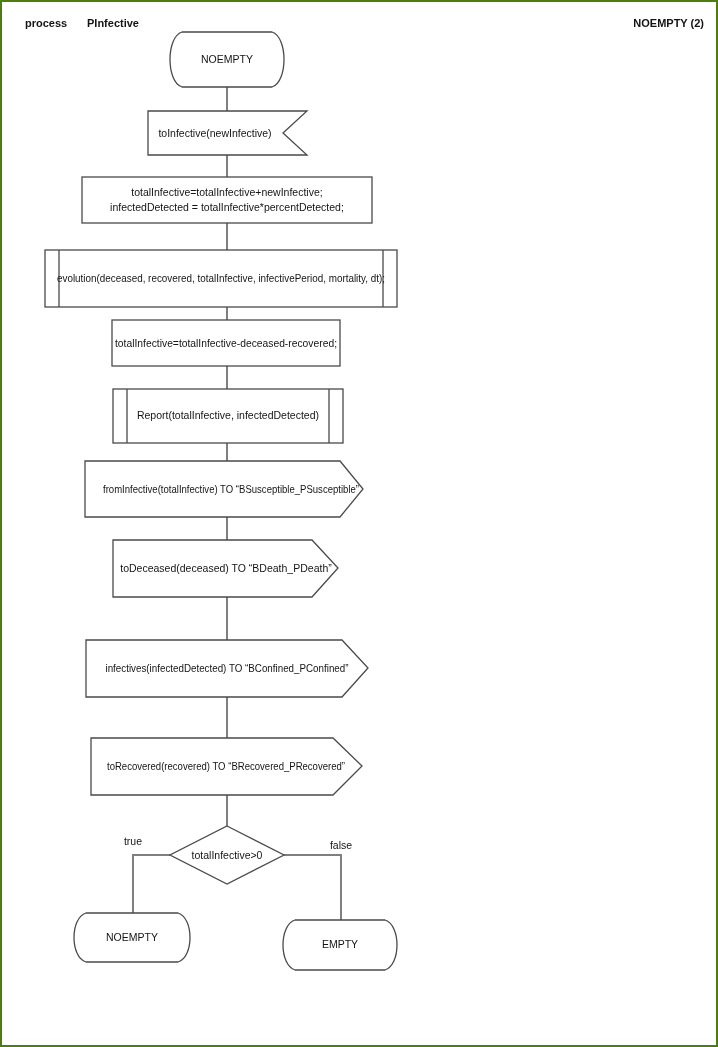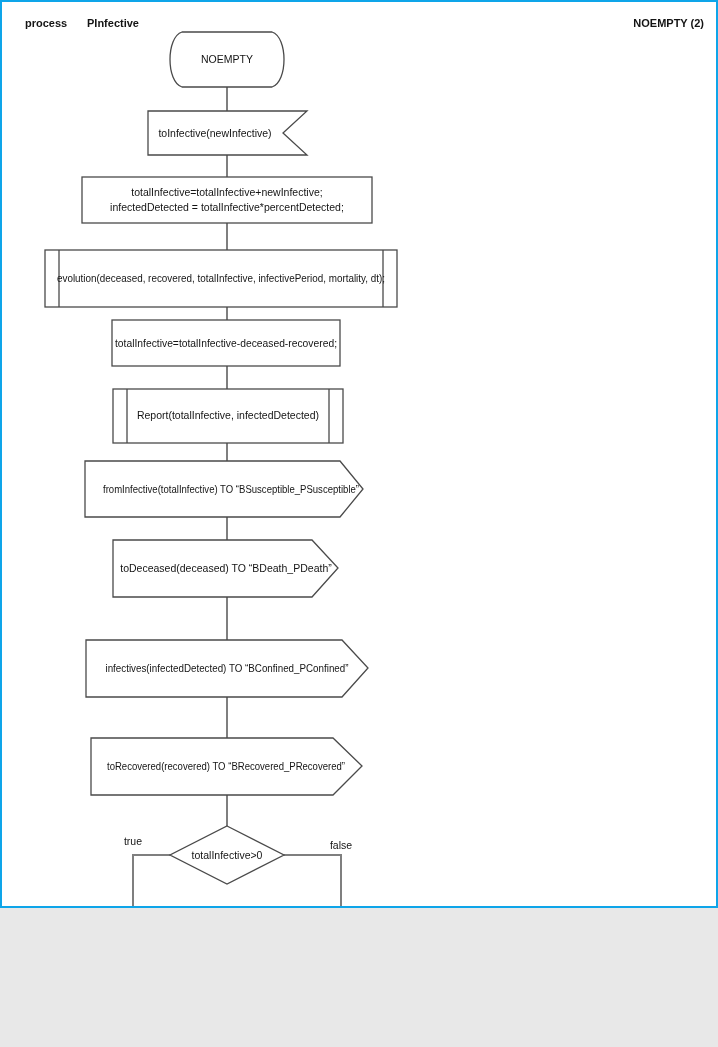--- a/index.html
+++ b/index.html
@@ -1,20 +1,20 @@
 <!DOCTYPE html>
 <html><head>
 <meta charset="utf-8">
 <style>
   html,body{margin:0;padding:0;background:#e8e8e8;}
   .page{
     position:relative;
-    width:718px;height:908px;
+    width:718px;height:1047px;
     background:#ffffff;
-    border:2px solid #0ea5e9;
+    border:2px solid #4d7c0f;
     box-sizing:border-box;
     font-family:"Liberation Sans", sans-serif;
     overflow:hidden;
     text-align:right;
   }
   svg{position:absolute;left:0;top:0;}
   .shape{fill:#ffffff;stroke:#4a4a4a;stroke-width:1.3;}
   .innerline{stroke:#4a4a4a;stroke-width:1.3;}
   .connector{fill:none;stroke:#7f7f7f;stroke-width:2;}
   .lbl{fill:#141414;font-family:"Liberation Sans", sans-serif;font-size:10.5px;text-anchor:middle;}

